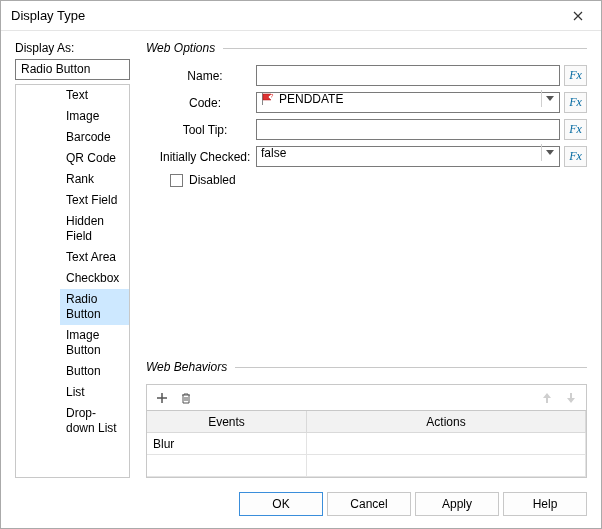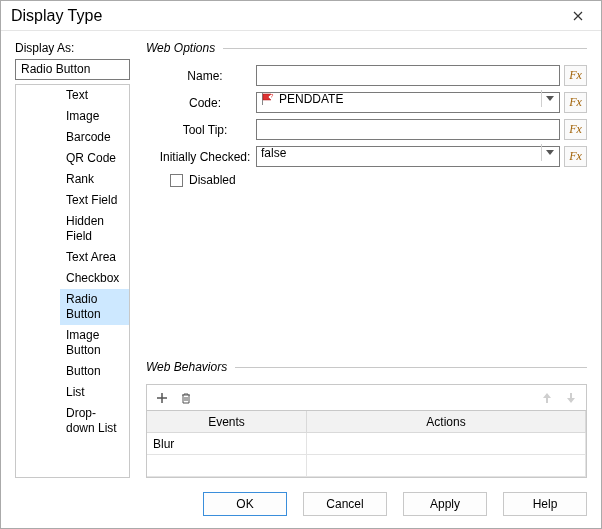--- a/index.html
+++ b/index.html
@@ -19,21 +19,21 @@
     background: #fff;
   }
   .titlebar {
     height: 30px;
     display: flex;
     align-items: center;
     justify-content: space-between;
     padding: 0 8px 0 10px;
     border-bottom: 1px solid #e5e5e5;
   }
-  .titlebar .title { font-size: 16px; }
+  .titlebar .title { font-size: 13px; }
   .titlebar .close {
     width: 30px; height: 25px;
     display: flex; align-items: center; justify-content: center;
     font-size: 14px; color: #333;
   }
   .body {
     flex: 1;
     display: flex;
     padding: 10px 14px 8px 14px;
     gap: 16px;
@@ -126,21 +126,21 @@
   .select-input .dd-btn {
     width: 16px; height: 17px;
     display: flex; align-items:center; justify-content:center;
     border-left: 1px solid #cfcfcf;
     color:#555;
   }
   .fx-btn {
     width: 23px; height: 21px;
     border: 1px solid #c8c8c8;
     background: #fafafa;
-    color: #a16207;
+    color: #0369a1;
     font-style: italic;
     font-family: "Segoe UI", serif;
     font-size: 12px;
     display: flex; align-items:center; justify-content:center;
     cursor: default;
   }
   .checkbox-row {
     display: flex;
     align-items: center;
     padding-left: 12px;
@@ -193,21 +193,21 @@
     border-bottom: 1px solid #e3e3e3;
     display:flex; align-items:center;
     padding: 0 6px;
   }
   .grid .cell.c1 { width: 160px; }
   .grid .cell.c2 { flex:1; }
   .grid .body-row.empty .cell { height:22px; }
   .bottom-bar {
     display:flex;
     justify-content:flex-end;
-    gap: 16px;
+    gap: 4px;
     padding: 6px 14px 12px 14px;
   }
   .btn {
     width: 84px; height: 24px;
     border: 1px solid #c8c8c8;
     background: #fdfdfd;
     display:flex; align-items:center; justify-content:center;
     cursor: default;
   }
   .btn.primary { border-color: #3a8edb; }

